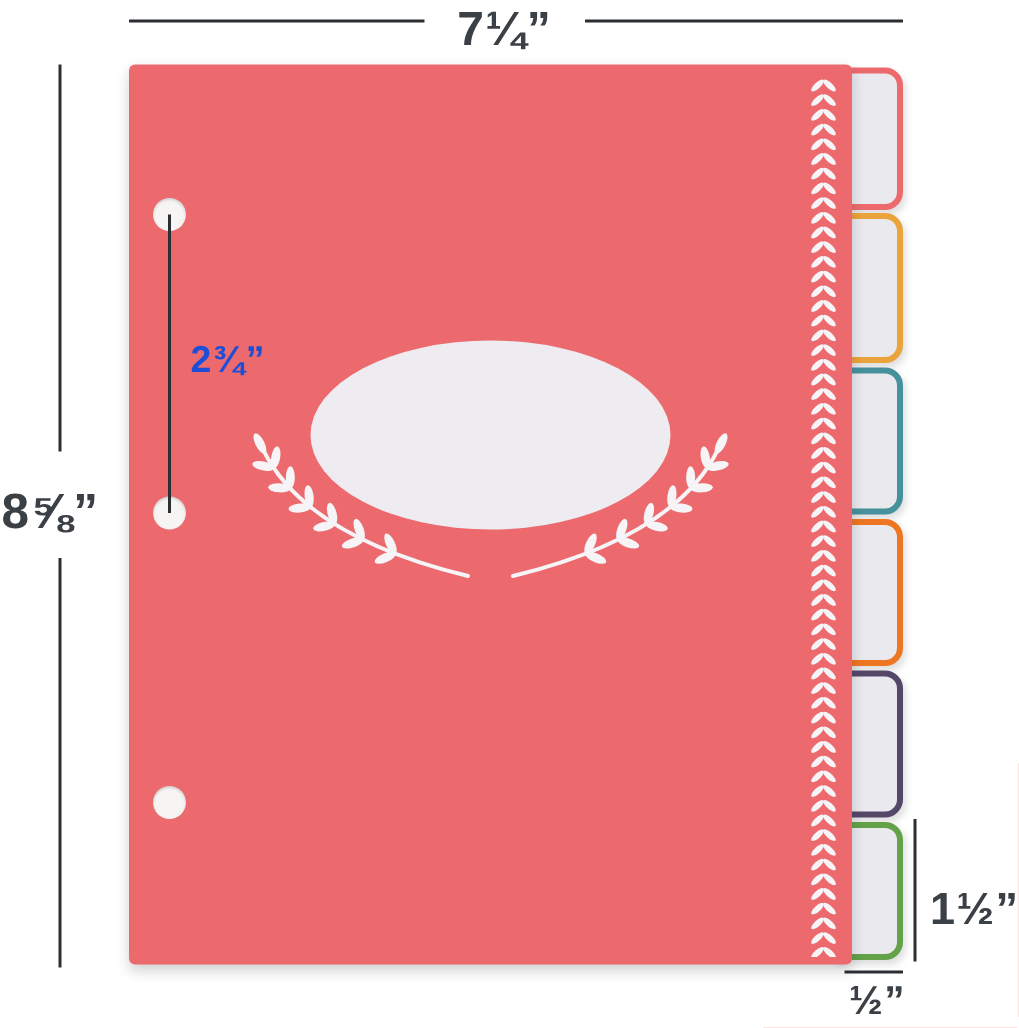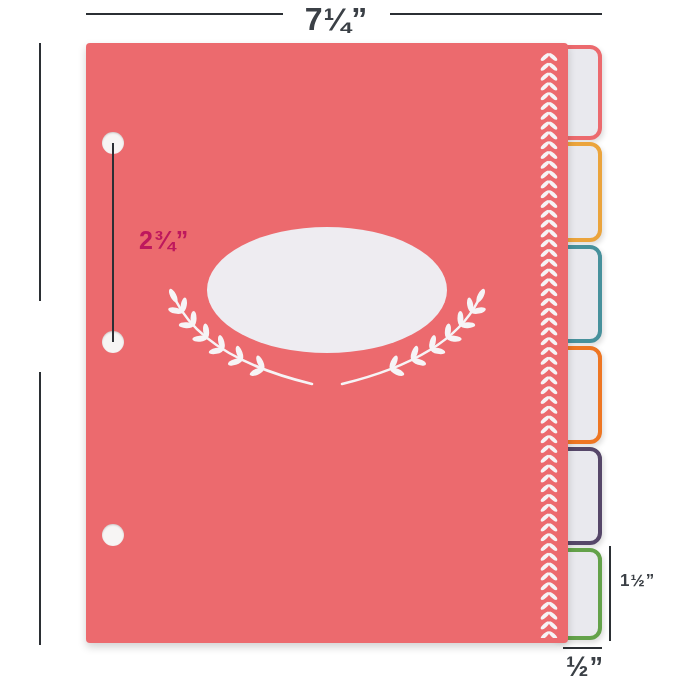--- a/index.html
+++ b/index.html
@@ -37,21 +37,21 @@
   .hole3{left:102px;top:524px;}
   
   .dim-line{position:absolute;background:#2b2f34;z-index:4;}
   .dim-text{
     position:absolute;z-index:5;color:#3b4046;font-weight:bold;
     line-height:1;white-space:nowrap;letter-spacing:1px;
   }
   .t-width {left:283px;top:3px;width:107px;text-align:center;font-size:32px;}
   .t-height{left:1px;top:324px;width:82px;text-align:left;font-size:33px;}
   .t-holes {left:127px;top:228px;font-size:25px;}
-  .t-tabh  {left:620px;top:572px;font-size:17px;}
+  .t-tabh  {left:620px;top:592px;font-size:30px;}
   .t-tabw  {left:566px;top:654px;font-size:27px;}
   .l-top-a   {left:86px;top:13px;width:197px;height:2px;}
   .l-top-b   {left:390px;top:13px;width:212px;height:2px;}
   .l-left-a  {left:39px;top:43px;width:2px;height:258px;}
   .l-left-b  {left:39px;top:372px;width:2px;height:273px;}
   .l-holes   {left:112px;top:143px;width:2px;height:199px;}
   .l-tabh    {left:609px;top:546px;width:2px;height:95px;}
   .l-tabw    {left:563px;top:647px;width:39px;height:2px;}
 </style>
 </head>
@@ -230,17 +230,18 @@
 
   <div class="dim-line l-top-a" style="background: rgb(43, 47, 52);"></div>
   <div class="dim-line l-top-b" style="background: rgb(43, 47, 52);"></div>
   <div class="dim-line l-left-a" style="background: rgb(43, 47, 52);"></div>
   <div class="dim-line l-left-b" style="background: rgb(43, 47, 52);"></div>
   <div class="dim-line l-holes" style="background: rgb(43, 47, 52);"></div>
   <div class="dim-line l-tabh" style="background: rgb(43, 47, 52);"></div>
   <div class="dim-line l-tabw" style="background: rgb(43, 47, 52);"></div>
 
   <div class="dim-text t-width" style="color: rgb(59, 64, 70);">7¼”</div>
-  <div class="dim-text t-holes" style="color: #be185d; margin-left: 12px;">2¾”</div>
+  <div class="dim-text t-height" style="color: rgb(59, 64, 70);">8⅝”</div>
+  <div class="dim-text t-holes" style="color: #1d4ed8;">2¾”</div>
   <div class="dim-text t-tabh" style="color: rgb(59, 64, 70);">1½”</div>
   <div class="dim-text t-tabw" style="color: rgb(59, 64, 70);">½”</div>
 
 </div>
 
 </body></html>

